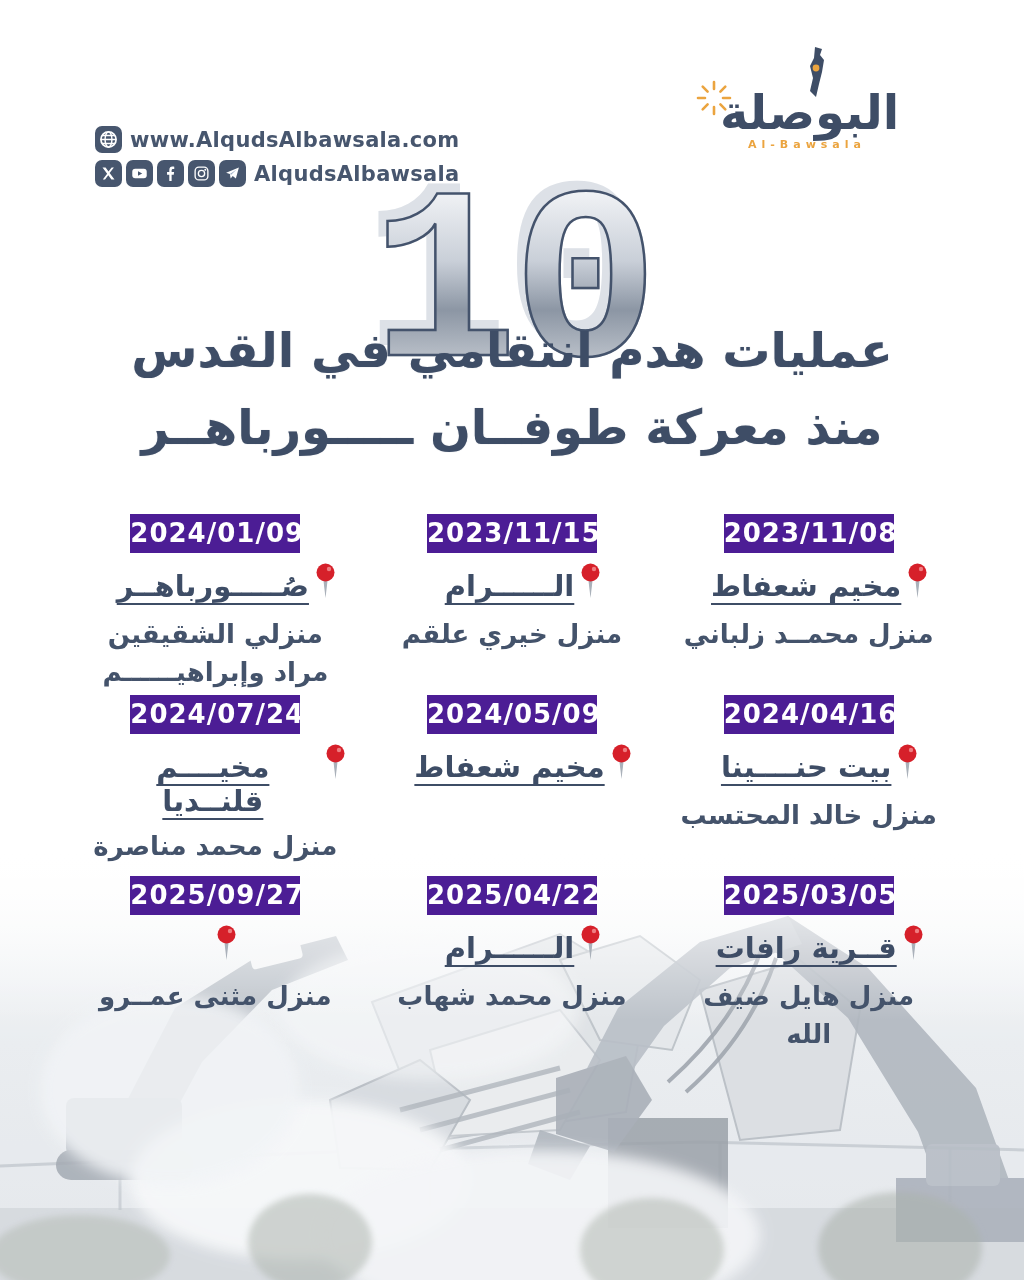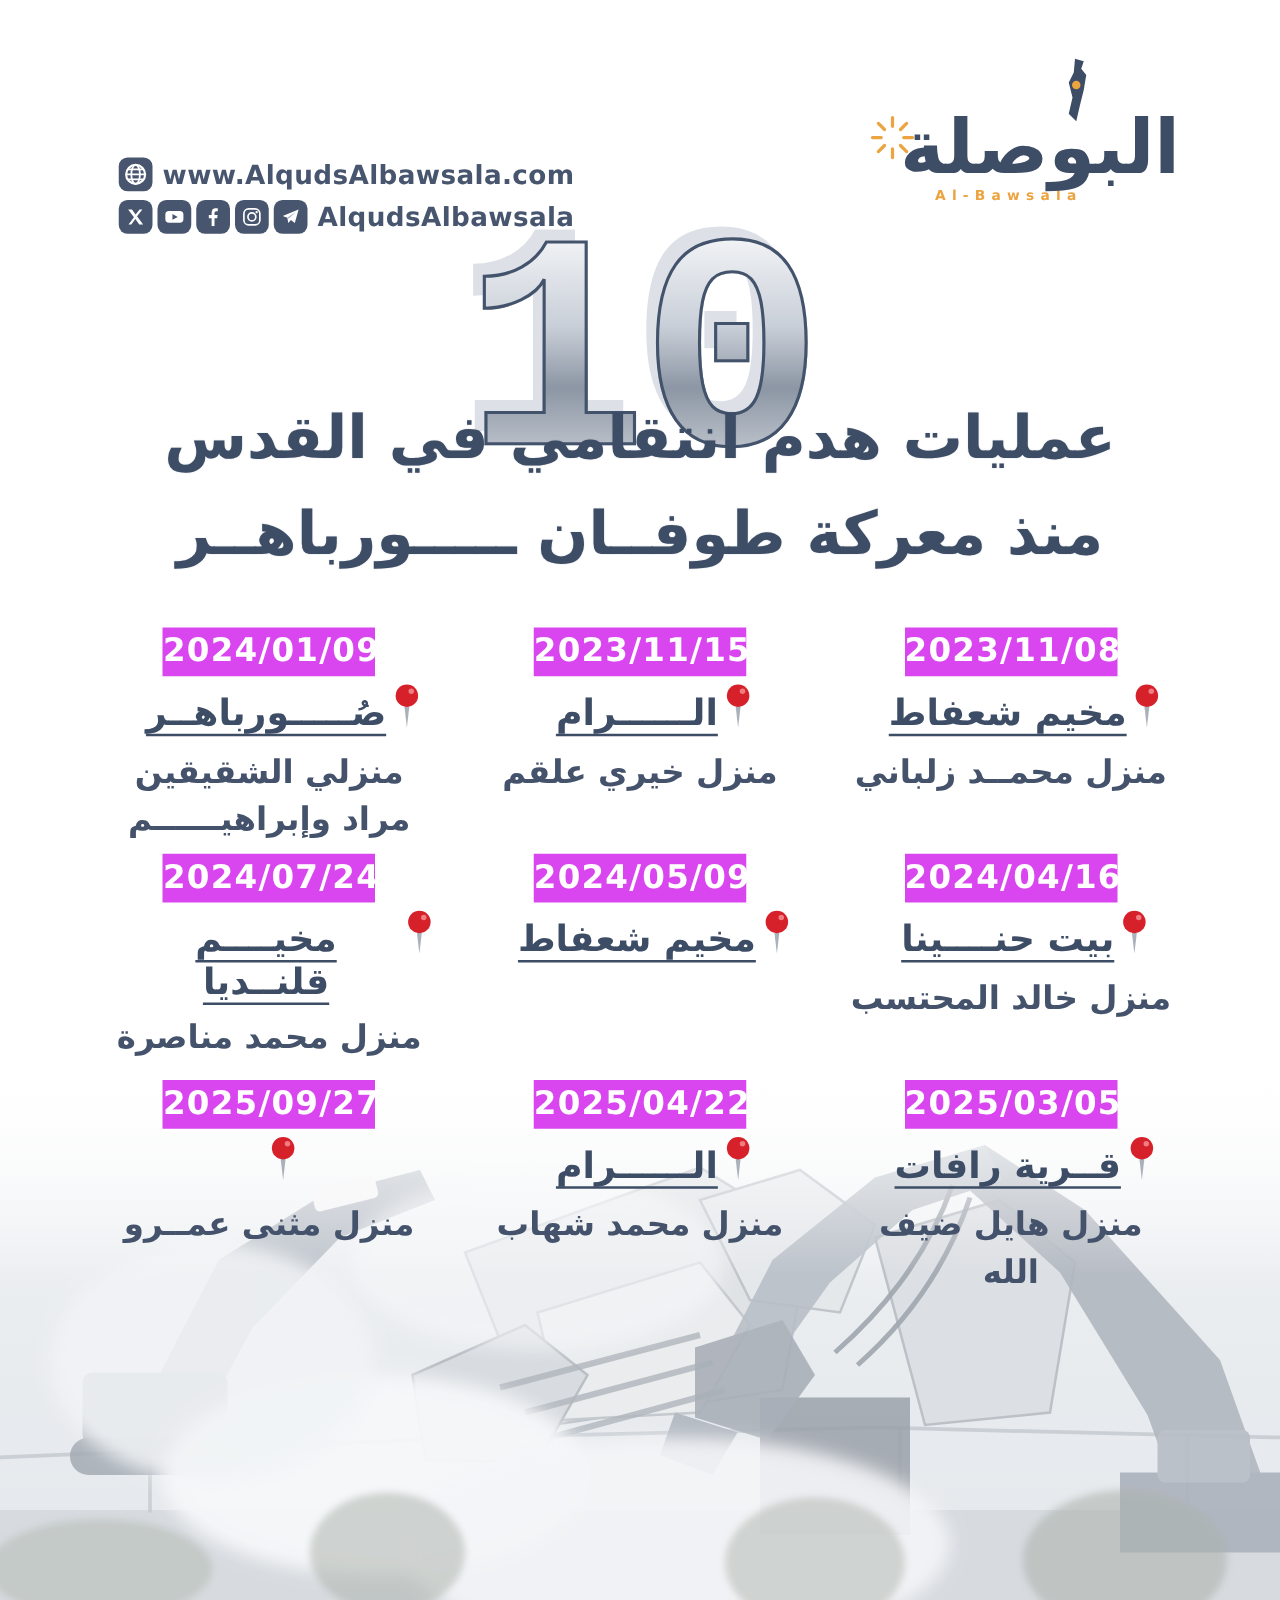--- a/index.html
+++ b/index.html
@@ -20,21 +20,21 @@
     width:27px; height:27px; border-radius:7px; background:#47566e;
     display:flex; align-items:center; justify-content:center; flex:0 0 auto;
   }
   .sq-icon svg { display:block; }
   .contact-text { font-size:21px; font-weight:700; letter-spacing:.3px; color:#47566e; }
   .icon-strip { display:flex; gap:4px; }
 
   
   .logo { position:absolute; top:88px; right:84px; z-index:5; width:220px; text-align:left; }
   .logo-main { position:relative; display:inline-block; direction:rtl; }
-  .logo-arabic { font-size:60px; font-weight:800; color:#3e4d66; line-height:1; letter-spacing:-1px; }
+  .logo-arabic { font-size:48px; font-weight:800; color:#3e4d66; line-height:1; letter-spacing:-1px; }
   .logo-map { position:absolute; top:-42px; right:68px; }
   .logo-sun { position:absolute; bottom:14px; left:-26px; }
   .logo-latin { font-size:11px; font-weight:700; color:#eba43f; letter-spacing:5px; margin:2px 0 0 28px; }
 
   
   .big-ten-wrap { position:absolute; top:168px; left:0; width:100%; text-align:center; z-index:1; }
   .big-ten, .big-ten-shadow {
     font-size:245px; font-weight:800; line-height:1; letter-spacing:-6px;
     font-family:Liberation Mono, monospace;
   }
@@ -52,22 +52,22 @@
   .title-line { font-size:48px; line-height:1.6; text-shadow:0 0 1px rgba(62,77,102,.35); }
 
   
   .grid {
     position:absolute; top:498px; left:85px; width:854px; z-index:3;
     display:grid; grid-template-columns:repeat(3, 1fr); column-gap:36px;
     grid-auto-rows:181px; direction:rtl;
   }
   .entry { text-align:center; direction:rtl; }
   .date-badge {
-    direction:ltr; display:block; width:170px; height:39px; margin:4px auto;
-    background:#d946ef; color:#ffffff; font-size:26px; font-weight:800;
+    direction:ltr; display:block; width:170px; height:39px; margin:16px auto;
+    background:#4c1d95; color:#ffffff; font-size:26px; font-weight:800;
     line-height:39px; text-align:center; letter-spacing:1px;
   }
   .loc-line { margin-top:12px; font-size:29px; font-weight:800; color:#3e4d66;
               display:flex; justify-content:center; align-items:flex-start; gap:6px;margin-left:22px; }
   .pin { flex:0 0 auto; margin-top:-6px; }
   .loc-text { text-decoration:underline; text-decoration-thickness:2px; text-underline-offset:7px; }
   .detail { margin-top:10px; font-size:26px; font-weight:700; color:#44536b; line-height:1.45; }
 </style>
 </head>
 <body>

